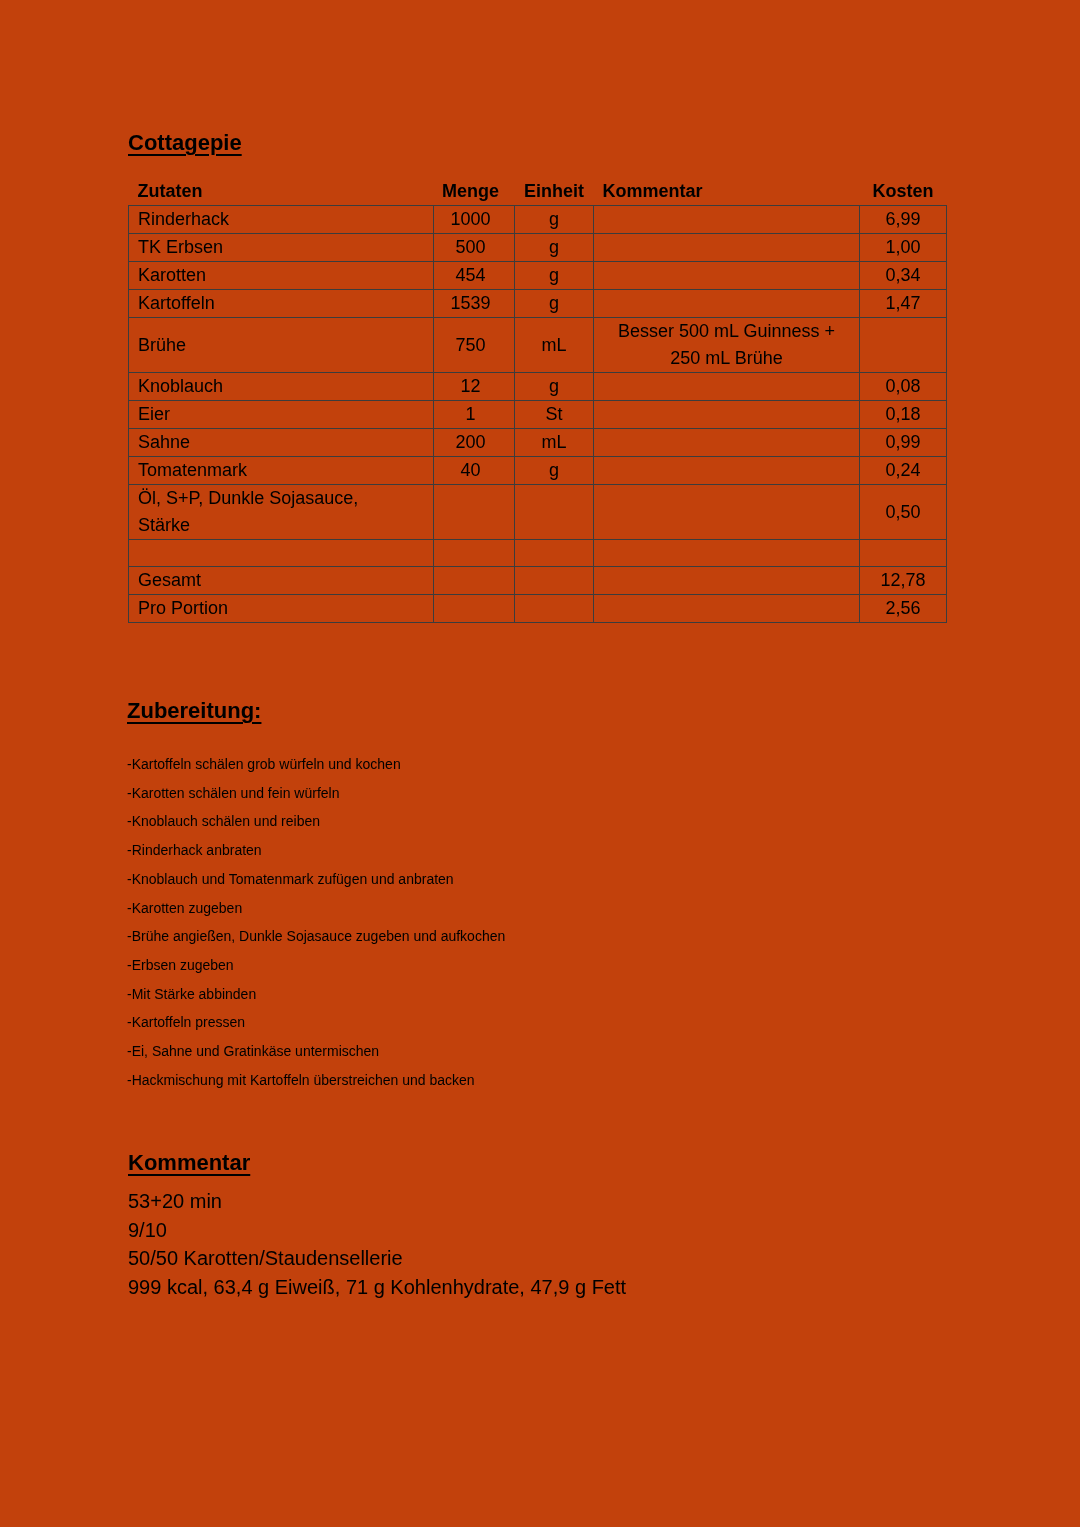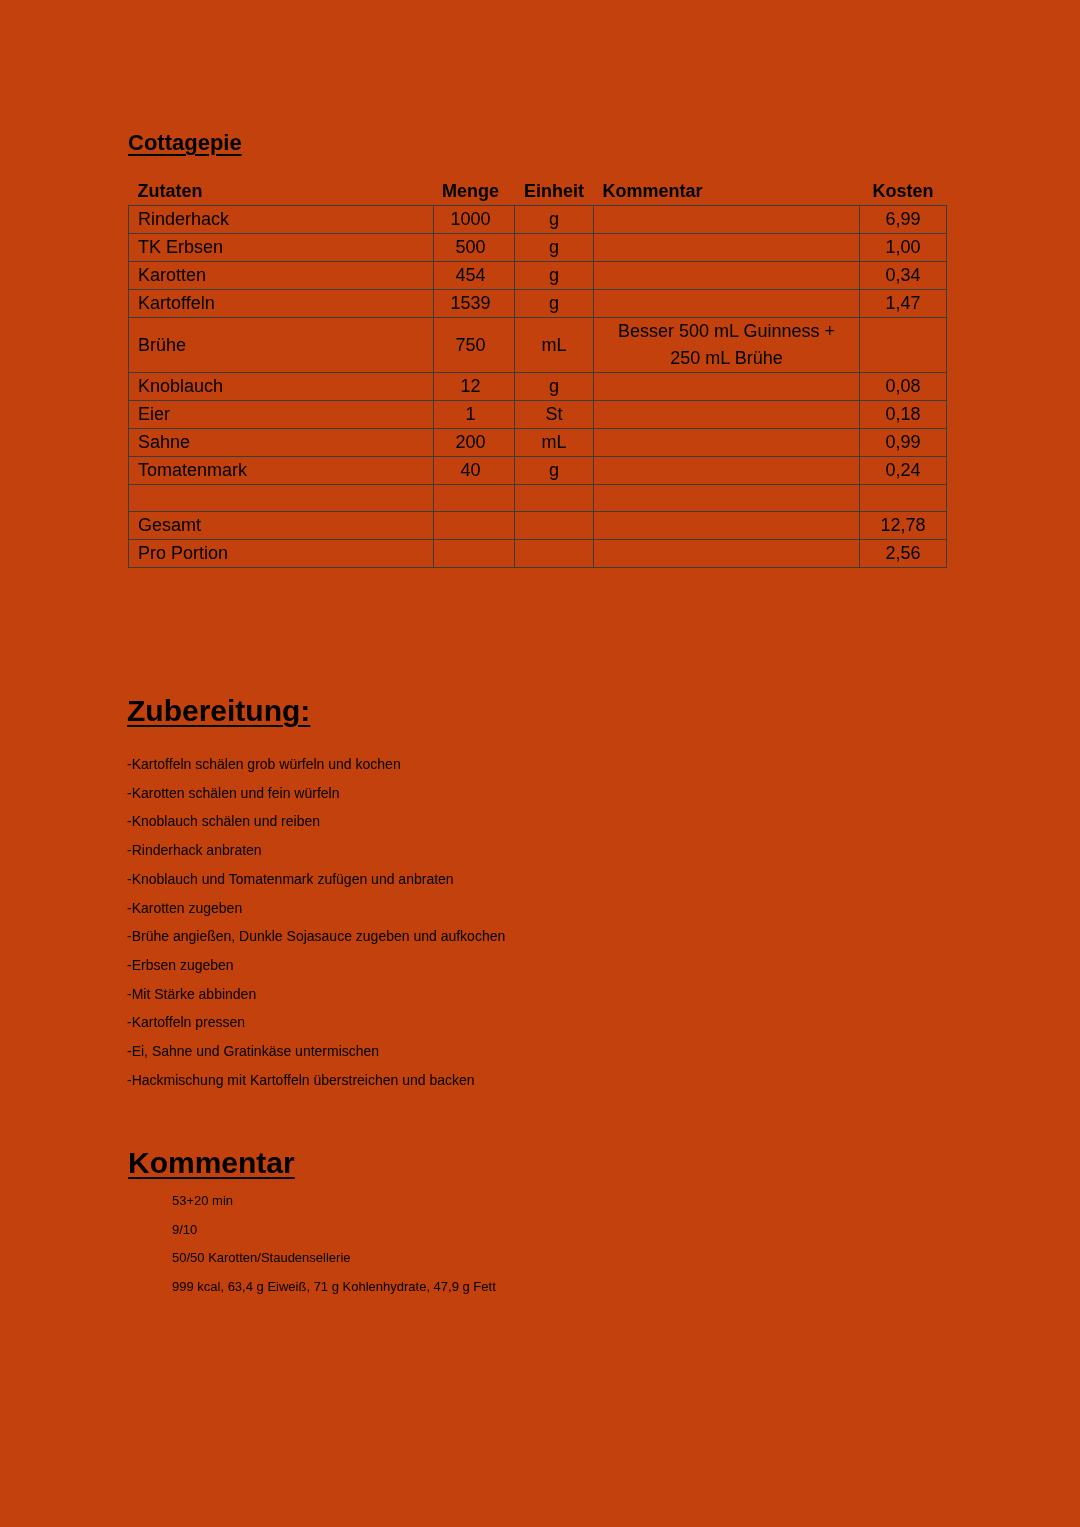--- a/index.html
+++ b/index.html
@@ -56,41 +56,40 @@
   .col-einheit { text-align: center; }
   .col-kommentar { text-align: center; }
   th.col-kommentar { text-align: left; padding-left: 9px !important; }
   .col-kosten  { text-align: center; }
   .section {
     position: absolute;
     left: 127px;
   }
   .section h2 {
     margin: 0;
-    font-size: 30px;
+    font-size: 22px;
     font-weight: 700;
     line-height: 29px;
     text-decoration: underline;
     text-decoration-thickness: 2px;
     text-underline-offset: 4px;
   }
   .zubereitung { top: 696px; }
   .zubereitung .steps { margin-top: 25px; }
   .step-line {
     font-size: 14px;
     line-height: 28.7px;
     white-space: pre;
   }
   .kommentar { top: 1148px; left: 128px; }
   .kommentar .lines { margin-top: 10px; }
   .kommentar-line {
-    font-size: 13px;
+    font-size: 20px;
     line-height: 28.7px;
     white-space: pre;
-    margin-left: 44px;
   }
 </style>
 </head>
 <body>
 
 <div class="page">
 
   <h1 class="doc-title">Cottagepie</h1>
 
   <table class="ingredients">
@@ -169,20 +168,28 @@
           <td class="col-kosten">0,99</td>
         </tr>
         <tr>
           <td class="col-zutat">Tomatenmark</td>
           <td class="col-menge">40</td>
           <td class="col-einheit">g</td>
           <td class="col-kommentar"></td>
           <td class="col-kosten">0,24</td>
         </tr>
         <tr>
+          <td class="col-zutat">Öl, S+P, Dunkle Sojasauce,
+Stärke</td>
+          <td class="col-menge"></td>
+          <td class="col-einheit"></td>
+          <td class="col-kommentar"></td>
+          <td class="col-kosten">0,50</td>
+        </tr>
+        <tr>
           <td class="col-zutat"></td>
           <td class="col-menge"></td>
           <td class="col-einheit"></td>
           <td class="col-kommentar"></td>
           <td class="col-kosten"></td>
         </tr>
         <tr>
           <td class="col-zutat">Gesamt</td>
           <td class="col-menge"></td>
           <td class="col-einheit"></td>

